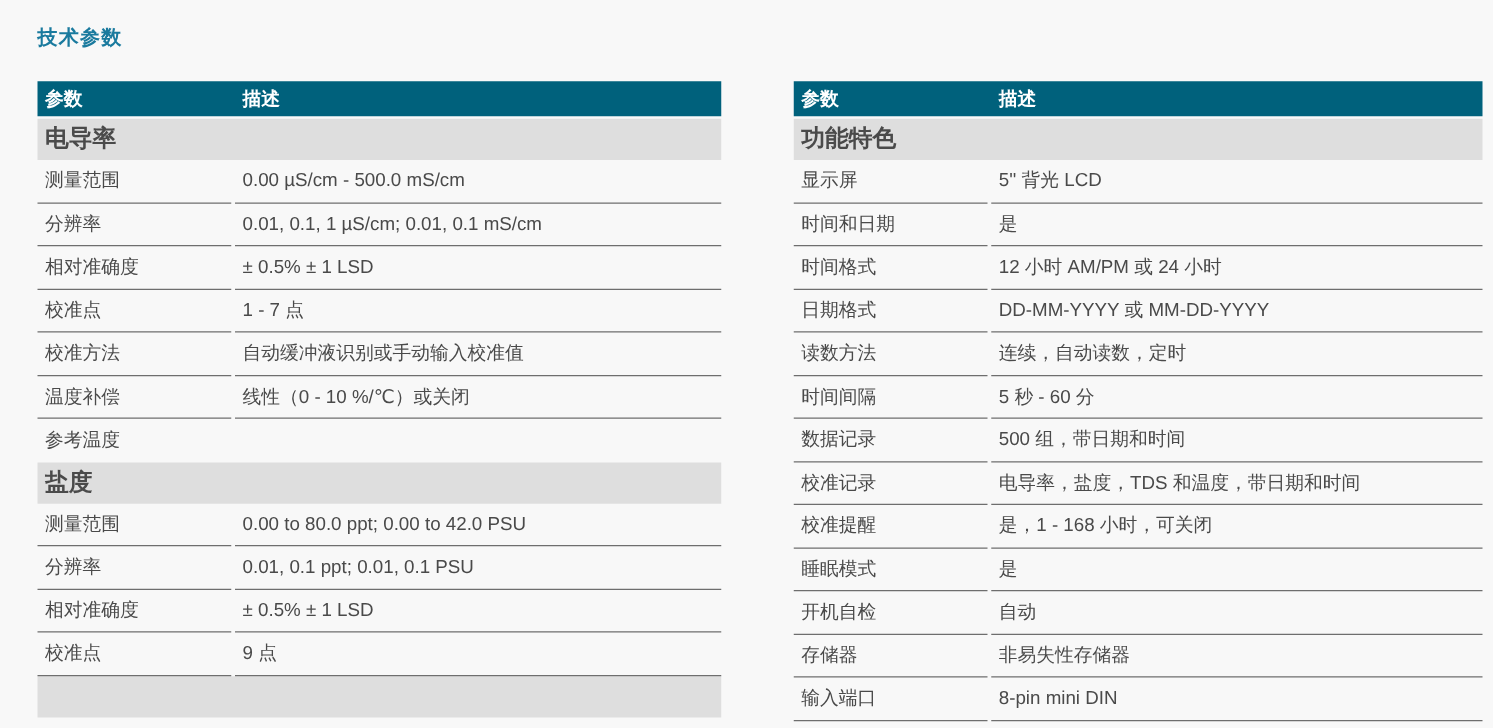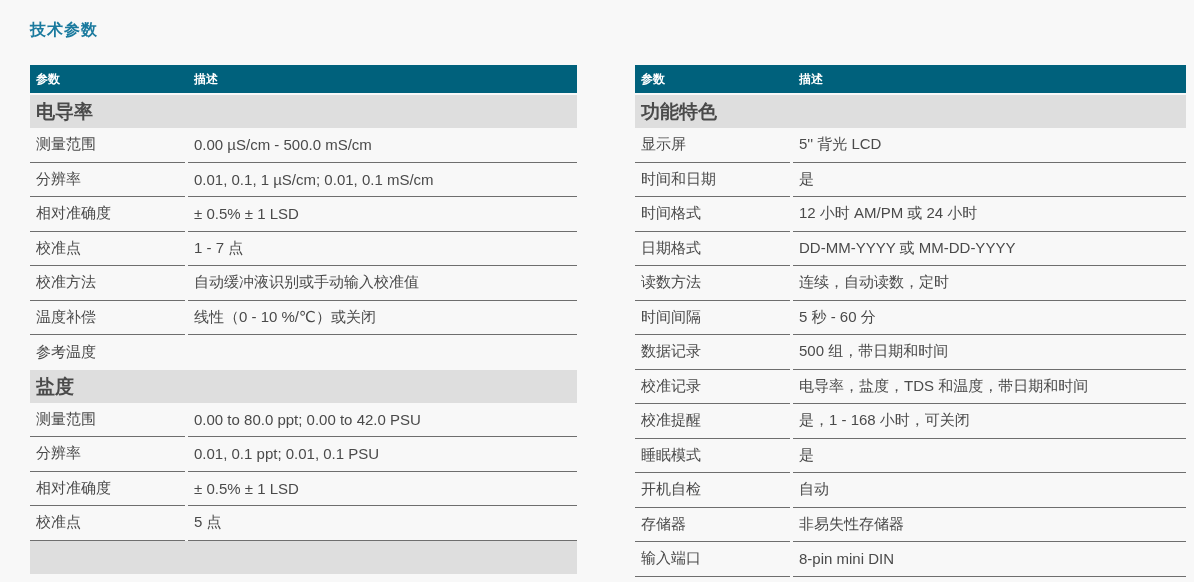--- a/index.html
+++ b/index.html
@@ -29,21 +29,21 @@
   .spec-table{position:absolute;top:65px;}
   #table-left{left:30px;width:547px;}
   #table-right{left:635px;width:551px;}
   .table-header{
     display:flex;
     align-items:center;
     height:28px;
     background:var(--header-bg);
     color:#ffffff;
     font-weight:bold;
-    font-size:12px;
+    font-size:15px;
     margin-bottom:2px;
   }
   .table-header .hcol-param{width:158px;padding-left:6px;}
   .table-header .hcol-desc{flex:1;padding-left:6px;}
   .row-section{
     height:33px;
     line-height:33px;
     background:var(--section-bg);
     padding-left:6px;
     font-size:19px;
@@ -109,21 +109,21 @@
       <div class="row-data">
         <span class="cell cell-param">分辨率</span>
         <span class="cell cell-desc">0.01, 0.1 ppt; 0.01, 0.1 PSU</span>
       </div>
       <div class="row-data">
         <span class="cell cell-param">相对准确度</span>
         <span class="cell cell-desc">± 0.5% ± 1 LSD</span>
       </div>
       <div class="row-data">
         <span class="cell cell-param">校准点</span>
-        <span class="cell cell-desc">5 点</span>
+        <span class="cell cell-desc">9 点</span>
       </div>
       <div class="row-section"></div>
     </div>
 </div>
 
 <div class="spec-table" id="table-right">
   <div class="table-header">
     <span class="hcol-param">参数</span>
     <span class="hcol-desc">描述</span>
   </div>

